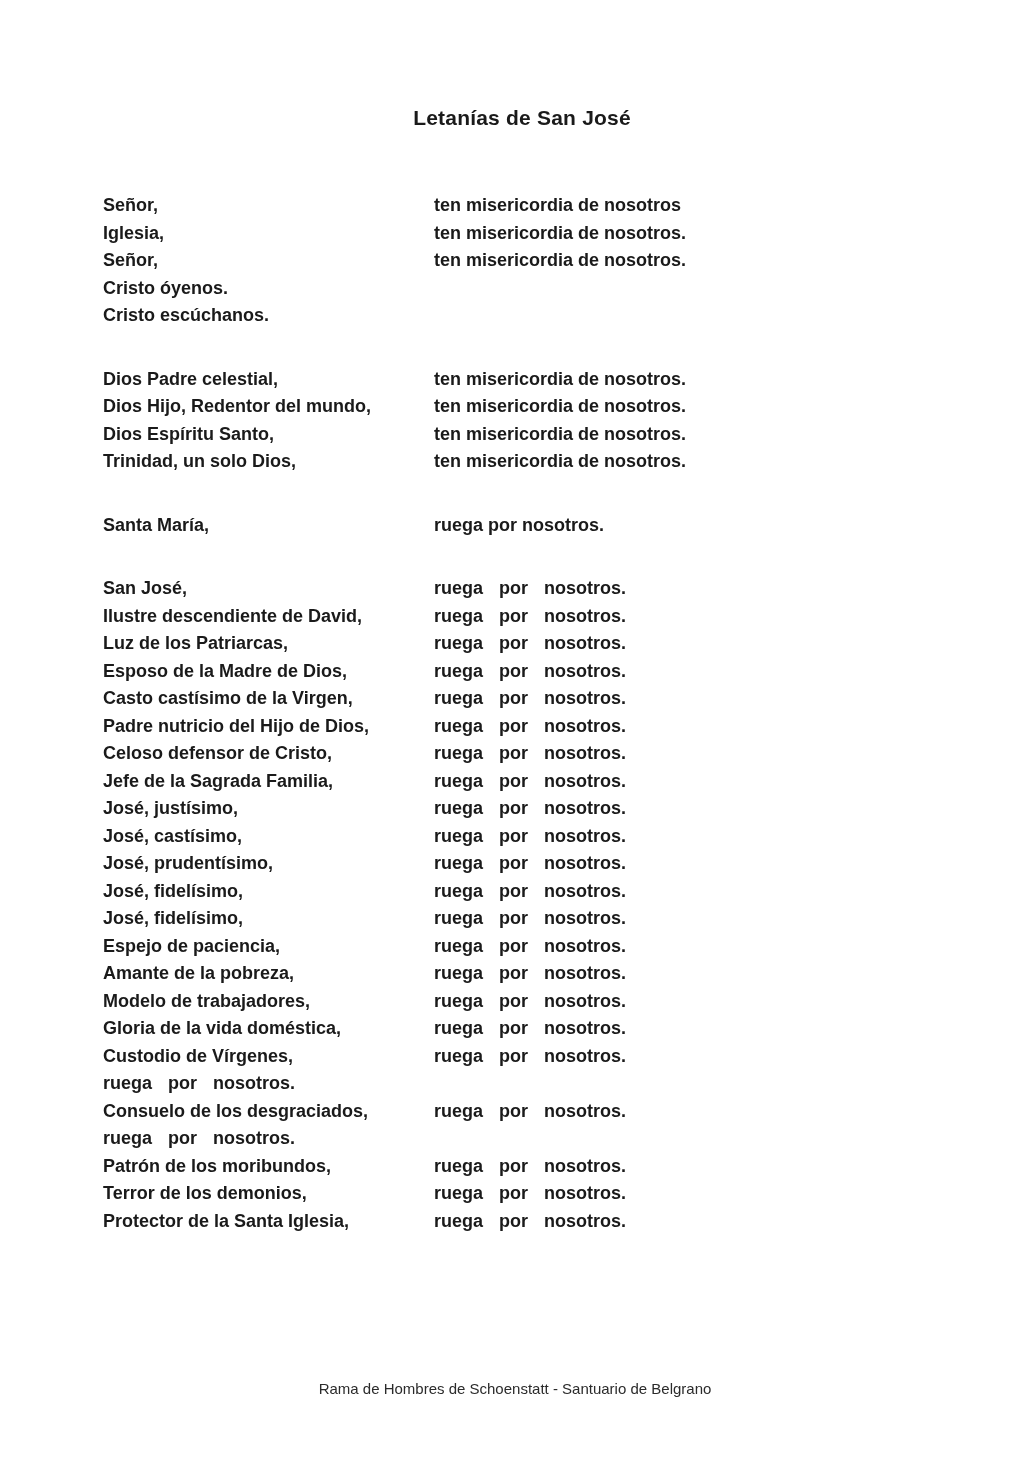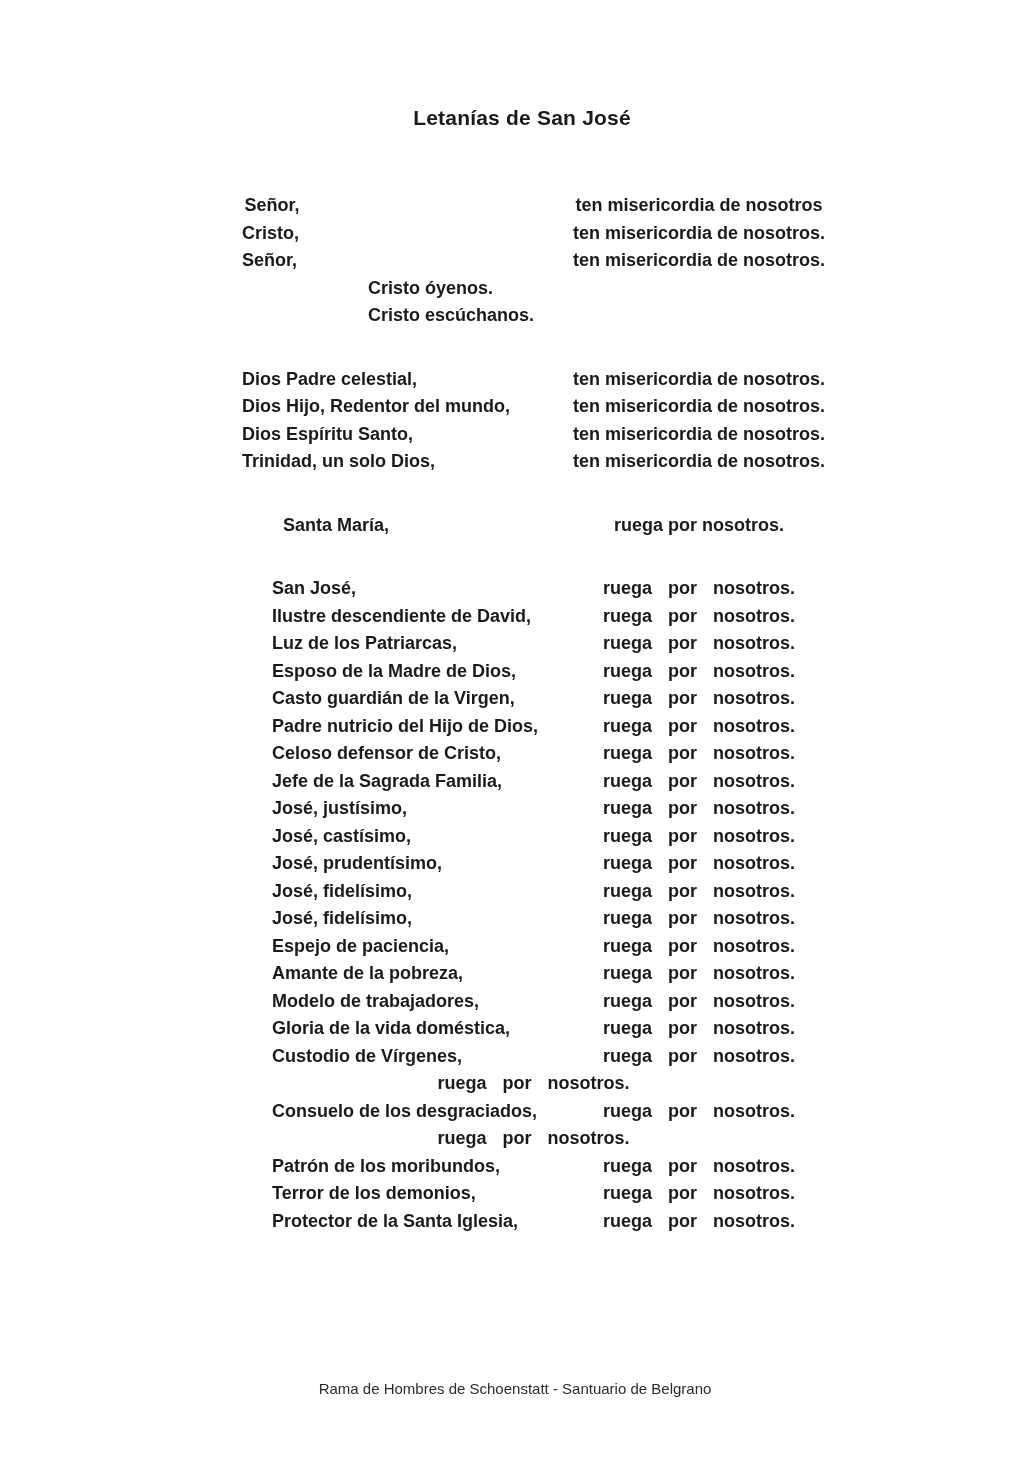--- a/index.html
+++ b/index.html
@@ -36,21 +36,20 @@
   .group {
     margin-bottom: 36px;
   }
   .row {
     display: flex;
     align-items: baseline;
     height: 27.5px;
     font-size: 18px;
     font-weight: 700;
     line-height: 27.5px;
-    justify-content: center;
   }
   .invocation {
     width: 331px;
     flex: 0 0 331px;
     white-space: nowrap;
   }
   .response {
     white-space: nowrap;
   }
   .response.spread {
@@ -73,21 +72,21 @@
 <div class="page">
   <h1 class="title">Letanías de San José</h1>
 
   <div class="litany">
       <div class="group">
         <div class="row">
           <span class="invocation">Señor,</span>
           <span class="response">ten misericordia de nosotros</span>
         </div>
         <div class="row">
-          <span class="invocation">Cristo,</span>
+          <span class="invocation">Iglesia,</span>
           <span class="response">ten misericordia de nosotros.</span>
         </div>
         <div class="row">
           <span class="invocation">Señor,</span>
           <span class="response">ten misericordia de nosotros.</span>
         </div>
         <div class="row">
           <span class="invocation">Cristo óyenos.</span>
           <span class="response"></span>
         </div>
@@ -131,21 +130,21 @@
         </div>
         <div class="row">
           <span class="invocation">Luz de los Patriarcas,</span>
           <span class="response spread">ruega por nosotros.</span>
         </div>
         <div class="row">
           <span class="invocation">Esposo de la Madre de Dios,</span>
           <span class="response spread">ruega por nosotros.</span>
         </div>
         <div class="row">
-          <span class="invocation">Casto guardián de la Virgen,</span>
+          <span class="invocation">Casto castísimo de la Virgen,</span>
           <span class="response spread">ruega por nosotros.</span>
         </div>
         <div class="row">
           <span class="invocation">Padre nutricio del Hijo de Dios,</span>
           <span class="response spread">ruega por nosotros.</span>
         </div>
         <div class="row">
           <span class="invocation">Celoso defensor de Cristo,</span>
           <span class="response spread">ruega por nosotros.</span>
         </div>

